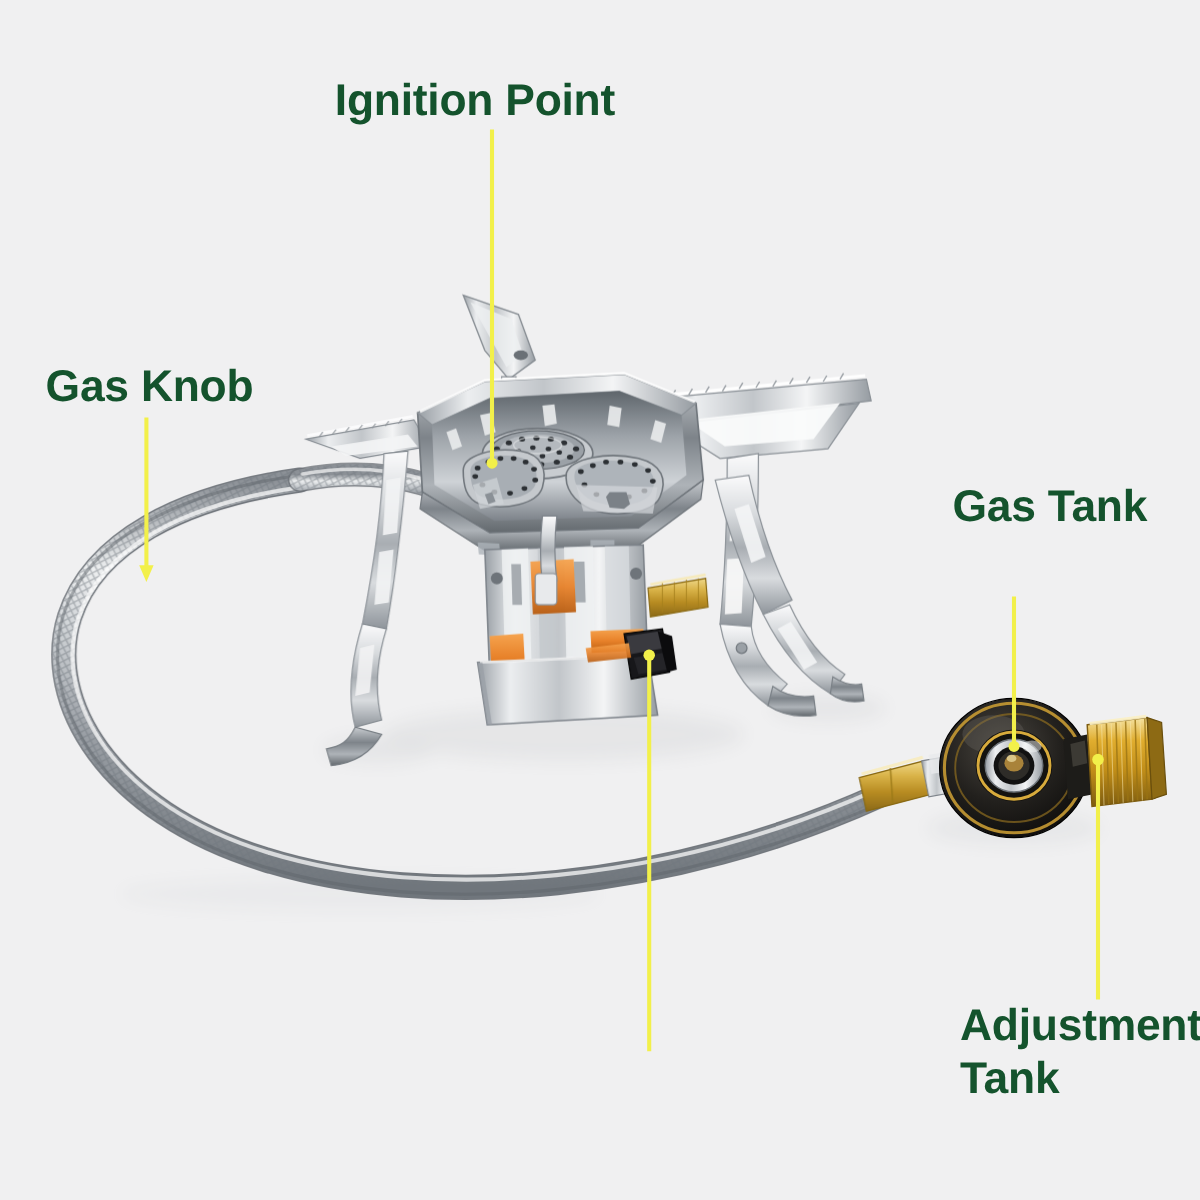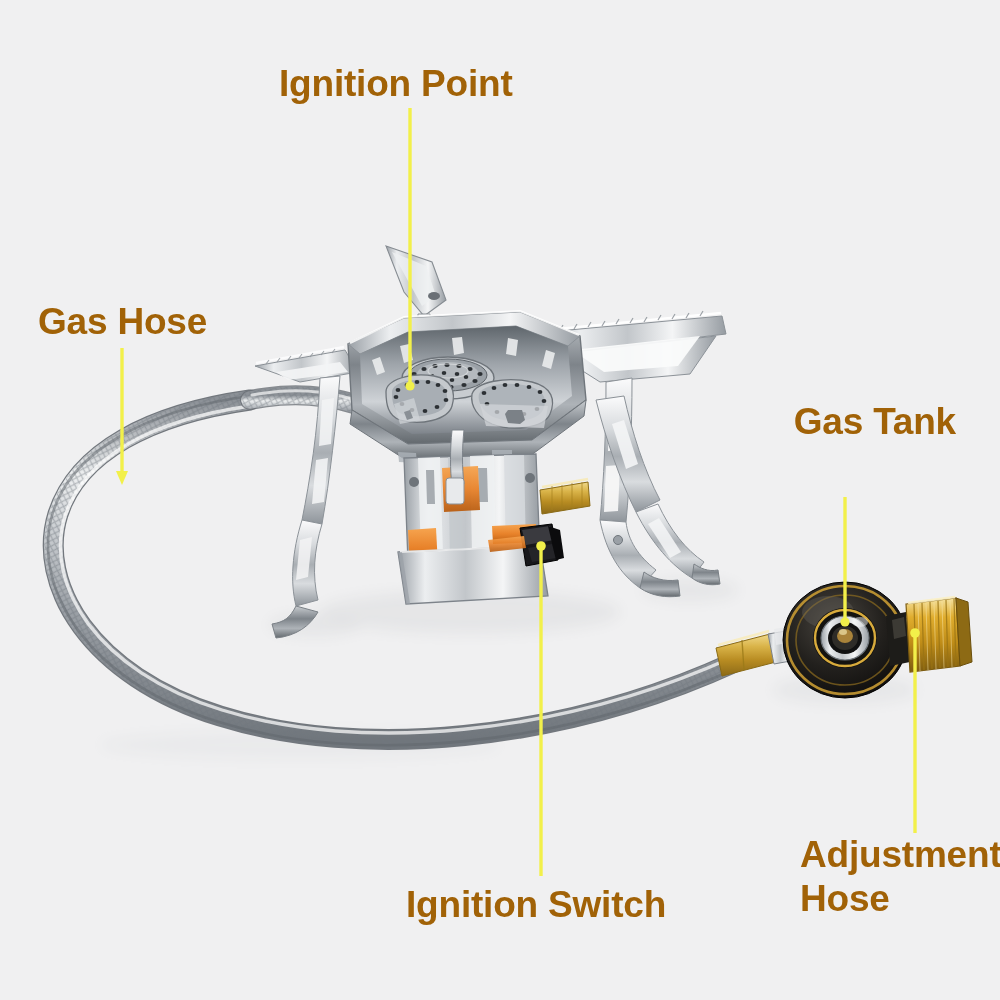--- a/index.html
+++ b/index.html
@@ -19,21 +19,21 @@
   }
   .product-svg {
     position: absolute;
     left: 0;
     top: 0;
     width: 1000px;
     height: 1000px;
   }
   .callout-label {
     position: absolute;
-    color: #a16207;
+    color: #14532d;
     font-weight: bold;
     letter-spacing: -0.2px;
     line-height: 1.18;
     white-space: pre;
     font-family: "Liberation Sans", sans-serif;
   }
   .lbl-ignition-point { left: 279px;  top: 62px;  font-size: 37px; }
   .lbl-gas-hose       { left: 38px;   top: 300px; font-size: 37px; }
   .lbl-gas-tank       { left: 744px;  top: 400px; font-size: 37px; text-align: right; width: 212px; }
   .lbl-ignition-switch{ left: 406px;  top: 883px; font-size: 37px; }
@@ -390,21 +390,20 @@
       <line x1="541" y1="546" x2="541" y2="876"></line>
       <circle cx="541" cy="546" r="4.8" stroke="none"></circle>
 
       <line x1="915" y1="633" x2="915" y2="833"></line>
       <circle cx="915" cy="633" r="4.8" stroke="none"></circle>
     </g>
   </svg>
 
   <div class="callout-label lbl-ignition-point">Ignition Point</div>
 
-  <div class="callout-label lbl-gas-hose">Gas Hose</div>
+  <div class="callout-label lbl-gas-hose">Gas Knob</div>
 
   <div class="callout-label lbl-gas-tank"><span>Gas Tank</span><br></div>
 
-  <div class="callout-label lbl-ignition-switch">Ignition Switch</div>
-
-  <div class="callout-label lbl-adjust-knob"><span>Adjustment</span><br><span>Hose</span></div>
+
+  <div class="callout-label lbl-adjust-knob"><span>Adjustment</span><br><span>Tank</span></div>
 
 </div>
 
 </body></html>

